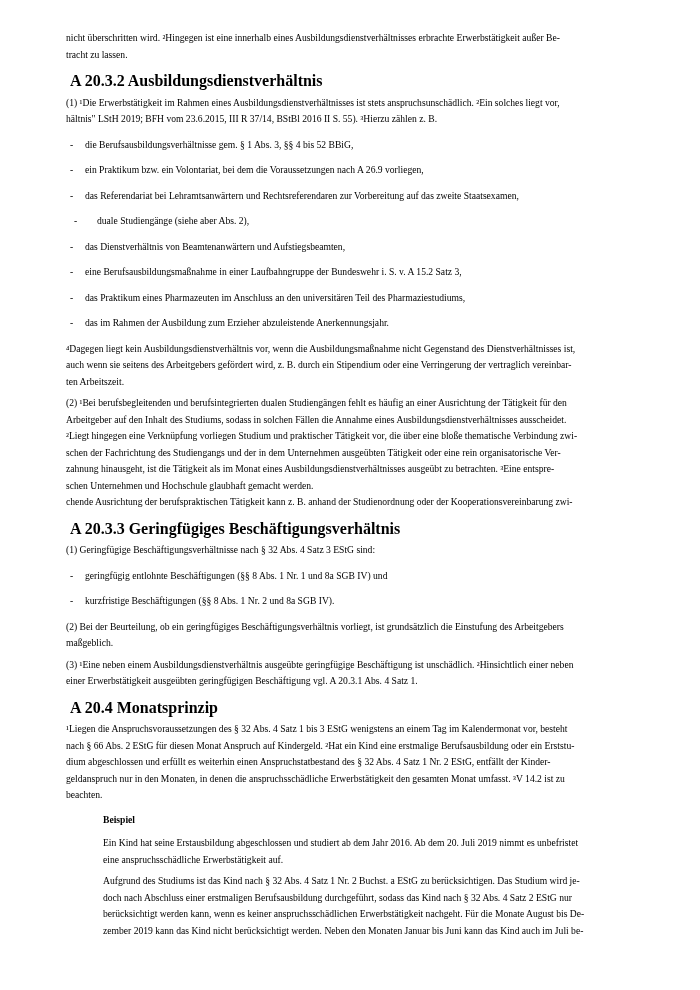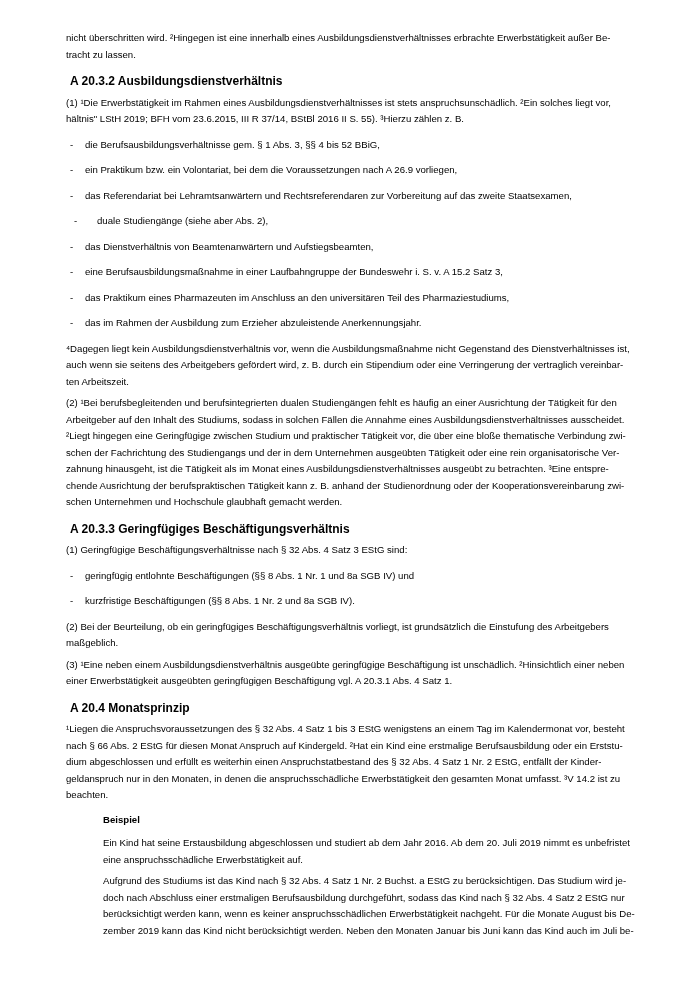--- a/index.html
+++ b/index.html
@@ -1,26 +1,26 @@
 <!DOCTYPE html>
 <html><head>
 <meta charset="utf-8">
 <style>
   html,body{margin:0;padding:0;background:#ffffff;}
   .page{
     width:700px;height:990px;box-sizing:border-box;
     padding:30px 58px 14px 66px;
     background:#ffffff;color:#000000;
-    font-family:Liberation Sans, sans-serif;
+    font-family:Liberation Serif, serif;
     font-size:9.6px;line-height:16.5px;
     overflow:hidden;
   }
   .line{white-space:nowrap;}
   .para{margin:0 0 5px 0;}
-  .heading{font-weight:700;font-size:12px;margin:10px 0 5px 0;padding-left:4px;white-space:nowrap;}
+  .heading{font-weight:700;font-size:16px;margin:10px 0 5px 0;padding-left:4px;white-space:nowrap;}
   .list{margin:9px 0;}
   .item{display:flex;margin:0 0 9px 0;padding-left:4px;white-space:nowrap;}
   .item:last-child{margin-bottom:0;}
   .marker{flex:none;width:15px;}
   .marker.wide{width:23px;padding-left:4px;}
   .btext{flex:none;}
   .example{margin-left:37px;}
   .example-heading{font-weight:700;margin:8px 0 7px 37px;white-space:nowrap;}
 </style>
 </head>
@@ -71,25 +71,25 @@
       </div>
     </div>
     <div class="para">
       <div class="line">⁴Dagegen liegt kein Ausbildungsdienstverhältnis vor, wenn die Ausbildungsmaßnahme nicht Gegenstand des Dienstverhältnisses ist,</div>
       <div class="line">auch wenn sie seitens des Arbeitgebers gefördert wird, z. B. durch ein Stipendium oder eine Verringerung der vertraglich vereinbar-</div>
       <div class="line">ten Arbeitszeit.</div>
     </div>
     <div class="para">
       <div class="line">(2) ¹Bei berufsbegleitenden und berufsintegrierten dualen Studiengängen fehlt es häufig an einer Ausrichtung der Tätigkeit für den</div>
       <div class="line">Arbeitgeber auf den Inhalt des Studiums, sodass in solchen Fällen die Annahme eines Ausbildungsdienstverhältnisses ausscheidet.</div>
-      <div class="line">²Liegt hingegen eine Geringfügige zwischen Studium und praktischer Tätigkeit vor, die über eine bloße thematische Verbindung zwi-</div>
+      <div class="line">²Liegt hingegen eine Verknüpfung vorliegen Studium und praktischer Tätigkeit vor, die über eine bloße thematische Verbindung zwi-</div>
       <div class="line">schen der Fachrichtung des Studiengangs und der in dem Unternehmen ausgeübten Tätigkeit oder eine rein organisatorische Ver-</div>
       <div class="line">zahnung hinausgeht, ist die Tätigkeit als im Monat eines Ausbildungsdienstverhältnisses ausgeübt zu betrachten. ³Eine entspre-</div>
+      <div class="line">schen Unternehmen und Hochschule glaubhaft gemacht werden.</div>
       <div class="line">chende Ausrichtung der berufspraktischen Tätigkeit kann z. B. anhand der Studienordnung oder der Kooperationsvereinbarung zwi-</div>
-      <div class="line">schen Unternehmen und Hochschule glaubhaft gemacht werden.</div>
     </div>
     <div class="heading">A 20.3.3 Geringfügiges Beschäftigungsverhältnis</div>
     <div class="para">
       <div class="line">(1) Geringfügige Beschäftigungsverhältnisse nach § 32 Abs. 4 Satz 3 EStG sind:</div>
     </div>
     <div class="list">
       <div class="item">
         <div class="marker">-</div>
         <div class="btext">geringfügig entlohnte Beschäftigungen (§§ 8 Abs. 1 Nr. 1 und 8a SGB IV) und</div>
       </div>

